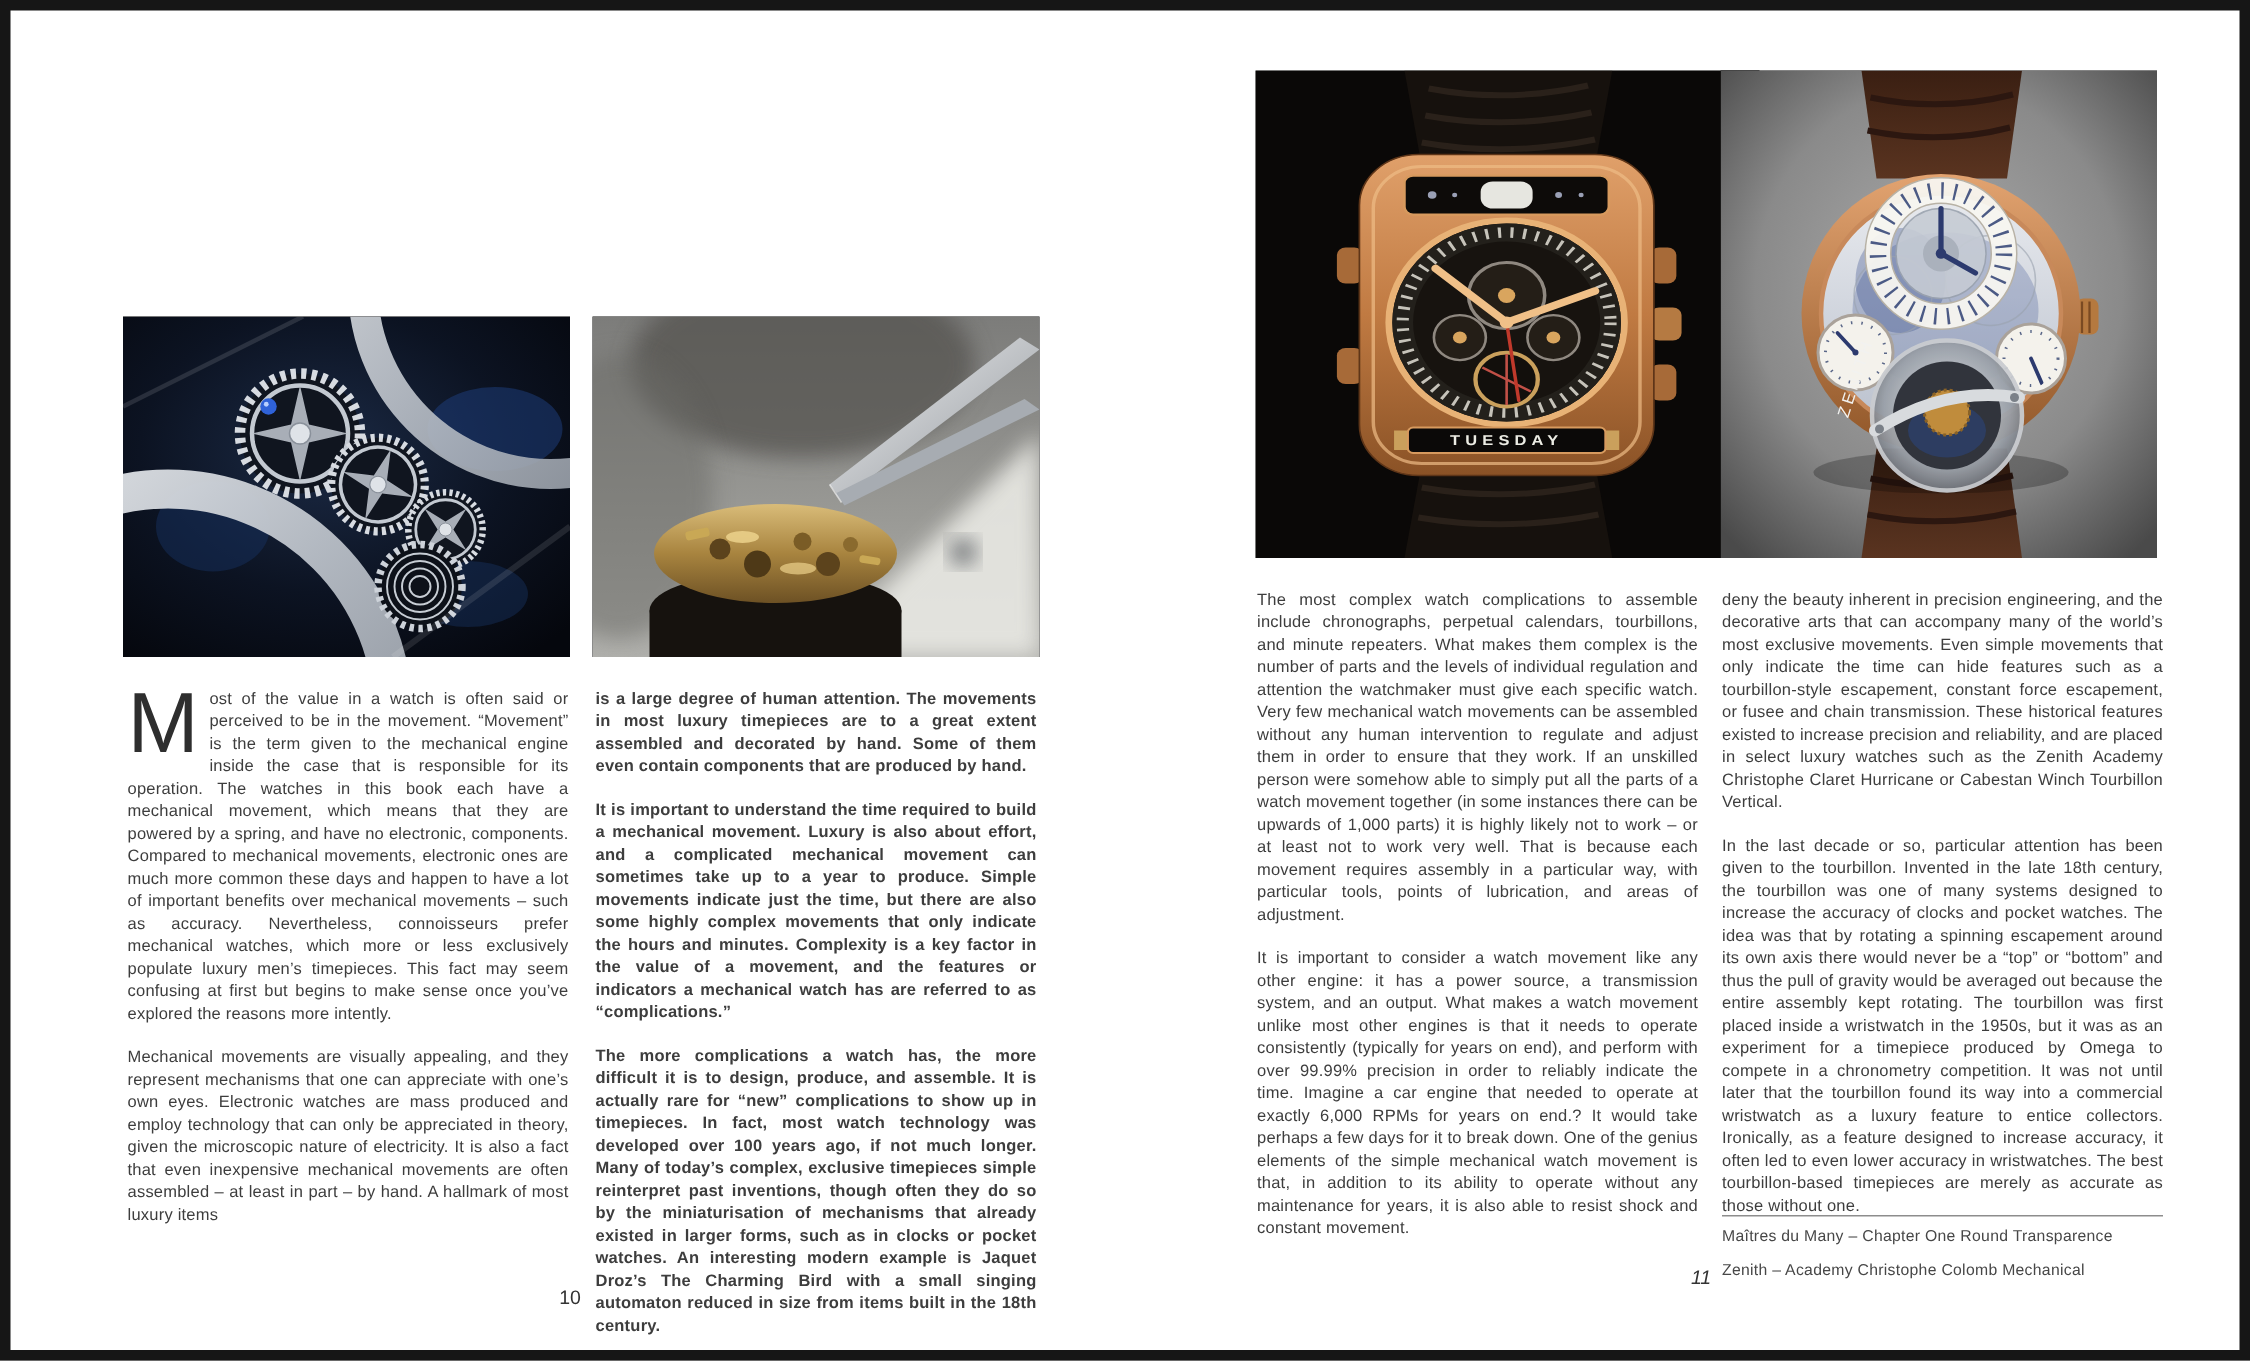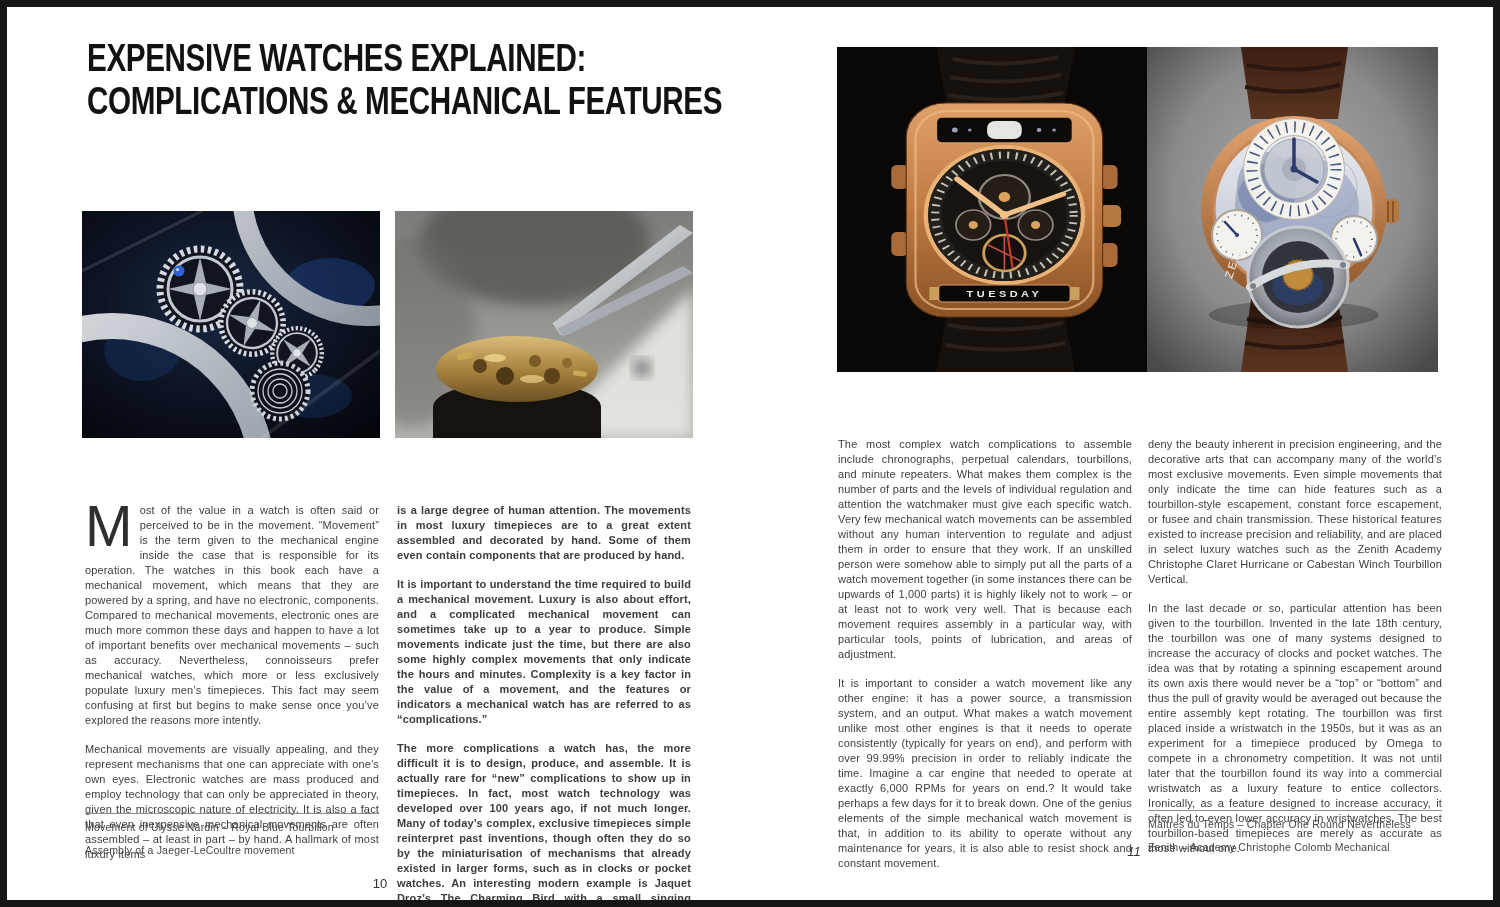--- a/index.html
+++ b/index.html
@@ -10,40 +10,36 @@
   }
   .title-block{position:absolute;left:80px;top:30px;}
   .title-line{
     font-weight:800;font-size:38px;line-height:43px;color:#121212;
     transform:scaleX(0.78);transform-origin:0 50%;white-space:nowrap;letter-spacing:-0.5px;
   }
   .photo{position:absolute;overflow:hidden;background:#111;}
   .photo svg{display:block;width:100%;height:100%;}
   .col{
     position:absolute;width:294px;text-align:justify;
-    font-size:11px;line-height:15px;color:#3d3d3d;letter-spacing:0.15px;margin-top:44px;
+    font-size:11px;line-height:15px;color:#3d3d3d;letter-spacing:0.15px;
   }
   .col p{margin:0 0 14px 0;}
   .dropcap{
     float:left;font-size:57px;line-height:45px;height:46px;
     padding:1px 7px 0 0;color:#2e2e2e;font-weight:400;
   }
   .cap-block{position:absolute;width:294px;border-top:1px solid #8d8d8d;padding-top:7px;}
   .cap{font-size:10.5px;line-height:13px;color:#474747;margin:0 0 10px 0;letter-spacing:0.2px;}
   .page-num{position:absolute;font-size:13px;color:#333;width:60px;text-align:center;}
 </style>
 </head>
 <body>
 
 <div id="spread">
 
-  <div class="title-block">
-    <div class="title-line">EXPENSIVE WATCHES EXPLAINED:</div>
-    <div class="title-line">COMPLICATIONS &amp; MECHANICAL FEATURES</div>
-  </div>
 
   <figure class="photo" style="left:75px;top:204px;width:298px;height:227px;margin:0;">
     <svg viewBox="0 0 298 227" preserveAspectRatio="none">
       <defs>
         <radialGradient id="p1bg" cx="45%" cy="40%" r="75%">
           <stop offset="0" stop-color="#1b2a45"></stop>
             <stop offset="0.55" stop-color="#0c1322"></stop>
             <stop offset="1" stop-color="#05070d"></stop>
         </radialGradient>
         <linearGradient id="p1steel" x1="0" y1="0" x2="1" y2="1">
@@ -129,26 +125,22 @@
     <p><span class="dropcap">M</span><span>ost of the value in a watch is often said or perceived to be in the movement. “Movement” is the term given to the mechanical engine inside the case that is responsible for its operation. The watches in this book each have a mechanical movement, which means that they are powered by a spring, and have no electronic, components. Compared to mechanical movements, electronic ones are much more common these days and happen to have a lot of important benefits over mechanical movements – such as accuracy. Nevertheless, connoisseurs prefer mechanical watches, which more or less exclusively populate luxury men’s timepieces. This fact may seem confusing at first but begins to make sense once you’ve explored the reasons more intently.</span></p>
     <p>Mechanical movements are visually appealing, and they represent mechanisms that one can appreciate with one’s own eyes. Electronic watches are mass produced and employ technology that can only be appreciated in theory, given the microscopic nature of electricity. It is also a fact that even inexpensive mechanical movements are often assembled – at least in part – by hand. A hallmark of most luxury items</p>
   </div>
 
   <div class="col" style="left:390px;top:452px;font-weight:bold;">
     <p>is a large degree of human attention. The movements in most luxury timepieces are to a great extent assembled and decorated by hand. Some of them even contain components that are produced by hand.</p>
     <p>It is important to understand the time required to build a mechanical movement. Luxury is also about effort, and a complicated mechanical movement can sometimes take up to a year to produce. Simple movements indicate just the time, but there are also some highly complex movements that only indicate the hours and minutes. Complexity is a key factor in the value of a movement, and the features or indicators a mechanical watch has are referred to as “complications.”</p>
     <p>The more complications a watch has, the more difficult it is to design, produce, and assemble. It is actually rare for “new” complications to show up in timepieces. In fact, most watch technology was developed over 100 years ago, if not much longer. Many of today’s complex, exclusive timepieces simple reinterpret past inventions, though often they do so by the miniaturisation of mechanisms that already existed in larger forms, such as in clocks or pocket watches. An interesting modern example is Jaquet Droz’s The Charming Bird with a small singing automaton reduced in size from items built in the 18th century.</p>
   </div>
 
-  <div class="cap-block" style="left:78px;top:806px;">
-    <p class="cap">Movement of Ulysse Nardin – Royal Blue Tourbillon</p>
-    <p class="cap">Assembly of a Jaeger-LeCoultre movement</p>
-  </div>
-
-  <div class="page-num" style="left:343px;top:869px;">10</div>
+
+  <div class="page-num" style="left:343px;top:850px;">10</div>
 
   <figure class="photo" style="left:830px;top:40px;width:336px;height:325px;margin:0;">
     <svg viewBox="0 0 291 325" preserveAspectRatio="none">
       <defs>
         <linearGradient id="p3rose" x1="0" y1="0" x2="0" y2="1">
           <stop offset="0" stop-color="#e0a06a"></stop>
             <stop offset="0.5" stop-color="#c07a42"></stop>
             <stop offset="1" stop-color="#8a5226"></stop>
         </linearGradient>
       </defs>
@@ -270,19 +262,19 @@
     <p>The most complex watch complications to assemble include chronographs, perpetual calendars, tourbillons, and minute repeaters. What makes them complex is the number of parts and the levels of individual regulation and attention the watchmaker must give each specific watch. Very few mechanical watch movements can be assembled without any human intervention to regulate and adjust them in order to ensure that they work. If an unskilled person were somehow able to simply put all the parts of a watch movement together (in some instances there can be upwards of 1,000 parts) it is highly likely not to work – or at least not to work very well. That is because each movement requires assembly in a particular way, with particular tools, points of lubrication, and areas of adjustment.</p>
     <p>It is important to consider a watch movement like any other engine: it has a power source, a transmission system, and an output. What makes a watch movement unlike most other engines is that it needs to operate consistently (typically for years on end), and perform with over 99.99% precision in order to reliably indicate the time. Imagine a car engine that needed to operate at exactly 6,000 RPMs for years on end.? It would take perhaps a few days for it to break down. One of the genius elements of the simple mechanical watch movement is that, in addition to its ability to operate without any maintenance for years, it is also able to resist shock and constant movement.</p>
   </div>
 
   <div class="col" style="left:1141px;top:386px;">
     <p>deny the beauty inherent in precision engineering, and the decorative arts that can accompany many of the world’s most exclusive movements. Even simple movements that only indicate the time can hide features such as a tourbillon-style escapement, constant force escapement, or fusee and chain transmission. These historical features existed to increase precision and reliability, and are placed in select luxury watches such as the Zenith Academy Christophe Claret Hurricane or Cabestan Winch Tourbillon Vertical.</p>
     <p>In the last decade or so, particular attention has been given to the tourbillon. Invented in the late 18th century, the tourbillon was one of many systems designed to increase the accuracy of clocks and pocket watches. The idea was that by rotating a spinning escapement around its own axis there would never be a “top” or “bottom” and thus the pull of gravity would be averaged out because the entire assembly kept rotating. The tourbillon was first placed inside a wristwatch in the 1950s, but it was as an experiment for a timepiece produced by Omega to compete in a chronometry competition. It was not until later that the tourbillon found its way into a commercial wristwatch as a luxury feature to entice collectors. Ironically, as a feature designed to increase accuracy, it often led to even lower accuracy in wristwatches. The best tourbillon-based timepieces are merely as accurate as those without one.</p>
   </div>
 
   <div class="cap-block" style="left:1141px;top:803px;">
-    <p class="cap">Maîtres du Temps – Chapter One Round Nevertheless</p>
+    <p class="cap">Maîtres du Many – Chapter One Round Transparence</p>
     <p class="cap">Zenith – Academy Christophe Colomb Mechanical</p>
   </div>
 
   <div class="page-num" style="left:1097px;top:837px;font-style:italic;">11</div>
 
 </div>
 
 </body></html>

